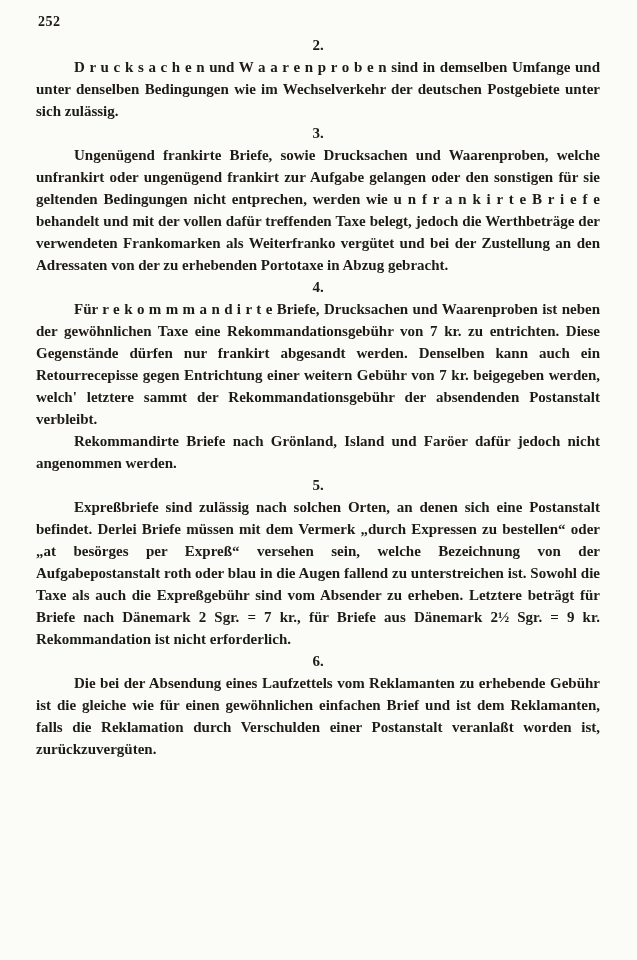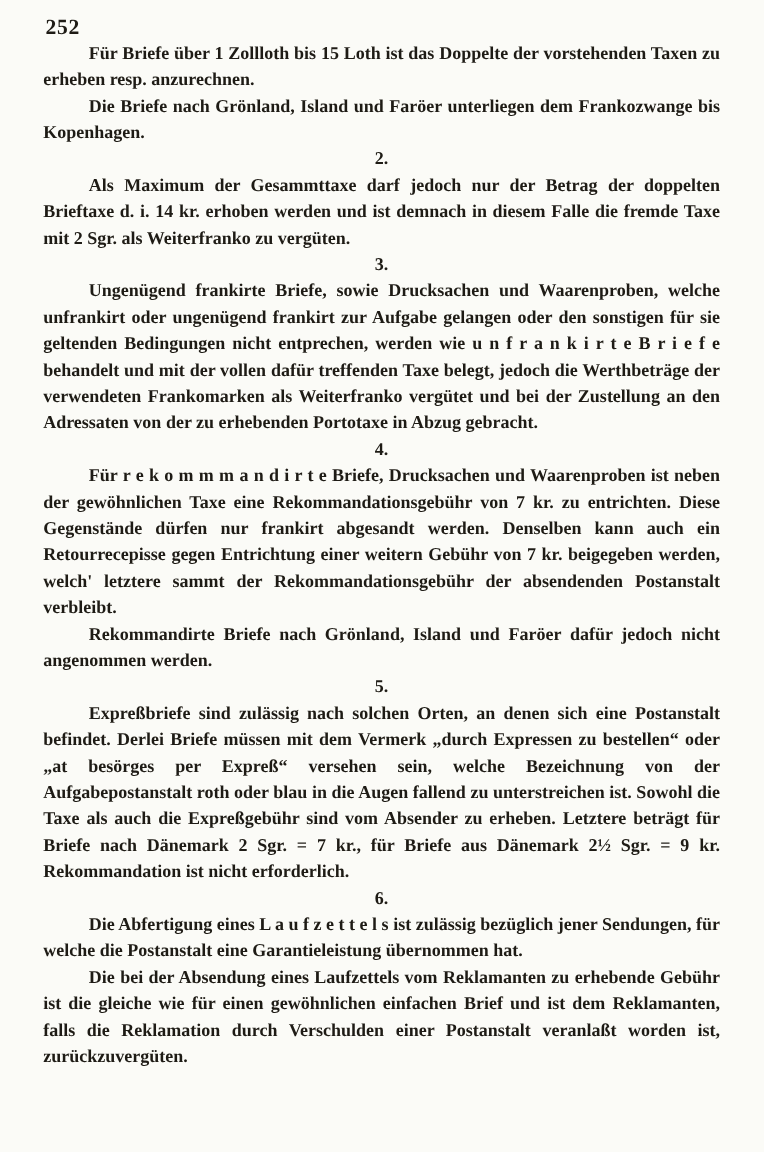--- a/index.html
+++ b/index.html
@@ -15,21 +15,21 @@
     background: #fbfbf7;
     padding: 12px 37px 0 36px;
     font-family: "Liberation Serif", "DejaVu Serif", serif;
     font-weight: bold;
     font-size: 15px;
     line-height: 22px;
     color: #1e1b15;
     overflow: hidden;
   }
   .page-number {
-    font-size: 18px;
+    font-size: 14px;
     line-height: 20px;
     margin: 0 0 2px 2px;
     letter-spacing: 0.5px;
   }
   p.para {
     margin: 0;
     text-indent: 38px;
     text-align: justify;
     hyphens: none;
   }
@@ -39,45 +39,40 @@
     text-indent: 0;
   }
 </style>
 </head>
 <body>
 
 <div class="page">
 
   <div class="page-number">252</div>
 
-  <div>
-    <p class="para">Für Briefe über 1 Zollloth bis 15 Loth ist das Doppelte der vorstehenden Taxen zu erheben resp. anzurechnen.</p>
-    <p class="para">Die Briefe nach Grönland, Island und Faröer unterliegen dem Frankozwange bis Kopenhagen.</p>
-  </div>
 
   <div>
     <p class="sec-num">2.</p>
-    <p class="para">Als Maximum der Gesammttaxe darf jedoch nur der Betrag der doppelten Brieftaxe d. i. 14 kr. erhoben werden und ist demnach in diesem Falle die fremde Taxe mit 2 Sgr. als Weiterfranko zu vergüten.</p>
+    <p class="para">D r u c k s a c h e n und W a a r e n p r o b e n sind in demselben Umfange und unter denselben Bedingungen wie im Wechselverkehr der deutschen Postgebiete unter sich zulässig.</p>
   </div>
 
   <div>
     <p class="sec-num">3.</p>
     <p class="para">Ungenügend frankirte Briefe, sowie Drucksachen und Waarenproben, welche unfrankirt oder ungenügend frankirt zur Aufgabe gelangen oder den sonstigen für sie geltenden Bedingungen nicht entprechen, werden wie u n f r a n k i r t e  B r i e f e behandelt und mit der vollen dafür treffenden Taxe belegt, jedoch die Werthbeträge der verwendeten Frankomarken als Weiterfranko vergütet und bei der Zustellung an den Adressaten von der zu erhebenden Portotaxe in Abzug gebracht.</p>
   </div>
 
   <div>
     <p class="sec-num">4.</p>
     <p class="para">Für r e k o m m m a n d i r t e Briefe, Drucksachen und Waarenproben ist neben der gewöhnlichen Taxe eine Rekommandationsgebühr von 7 kr. zu entrichten. Diese Gegenstände dürfen nur frankirt abgesandt werden. Denselben kann auch ein Retourrecepisse gegen Entrichtung einer weitern Gebühr von 7 kr. beigegeben werden, welch' letztere sammt der Rekommandationsgebühr der absendenden Postanstalt verbleibt.</p>
     <p class="para">Rekommandirte Briefe nach Grönland, Island und Faröer dafür jedoch nicht angenommen werden.</p>
   </div>
 
   <div>
     <p class="sec-num">5.</p>
     <p class="para">Expreßbriefe sind zulässig nach solchen Orten, an denen sich eine Postanstalt befindet. Derlei Briefe müssen mit dem Vermerk „durch Expressen zu bestellen“ oder „at besörges per Expreß“ versehen sein, welche Bezeichnung von der Aufgabepostanstalt roth oder blau in die Augen fallend zu unterstreichen ist. Sowohl die Taxe als auch die Expreßgebühr sind vom Absender zu erheben. Letztere beträgt für Briefe nach Dänemark 2 Sgr. = 7 kr., für Briefe aus Dänemark 2½ Sgr. = 9 kr. Rekommandation ist nicht erforderlich.</p>
   </div>
 
   <div>
     <p class="sec-num">6.</p>
-    <p class="para">Die Abfertigung eines L a u f z e t t e l s ist zulässig bezüglich jener Sendungen, für welche die Postanstalt eine Garantieleistung übernommen hat.</p>
     <p class="para">Die bei der Absendung eines Laufzettels vom Reklamanten zu erhebende Gebühr ist die gleiche wie für einen gewöhnlichen einfachen Brief und ist dem Reklamanten, falls die Reklamation durch Verschulden einer Postanstalt veranlaßt worden ist, zurückzuvergüten.</p>
   </div>
 
 </div>
 
 </body></html>

